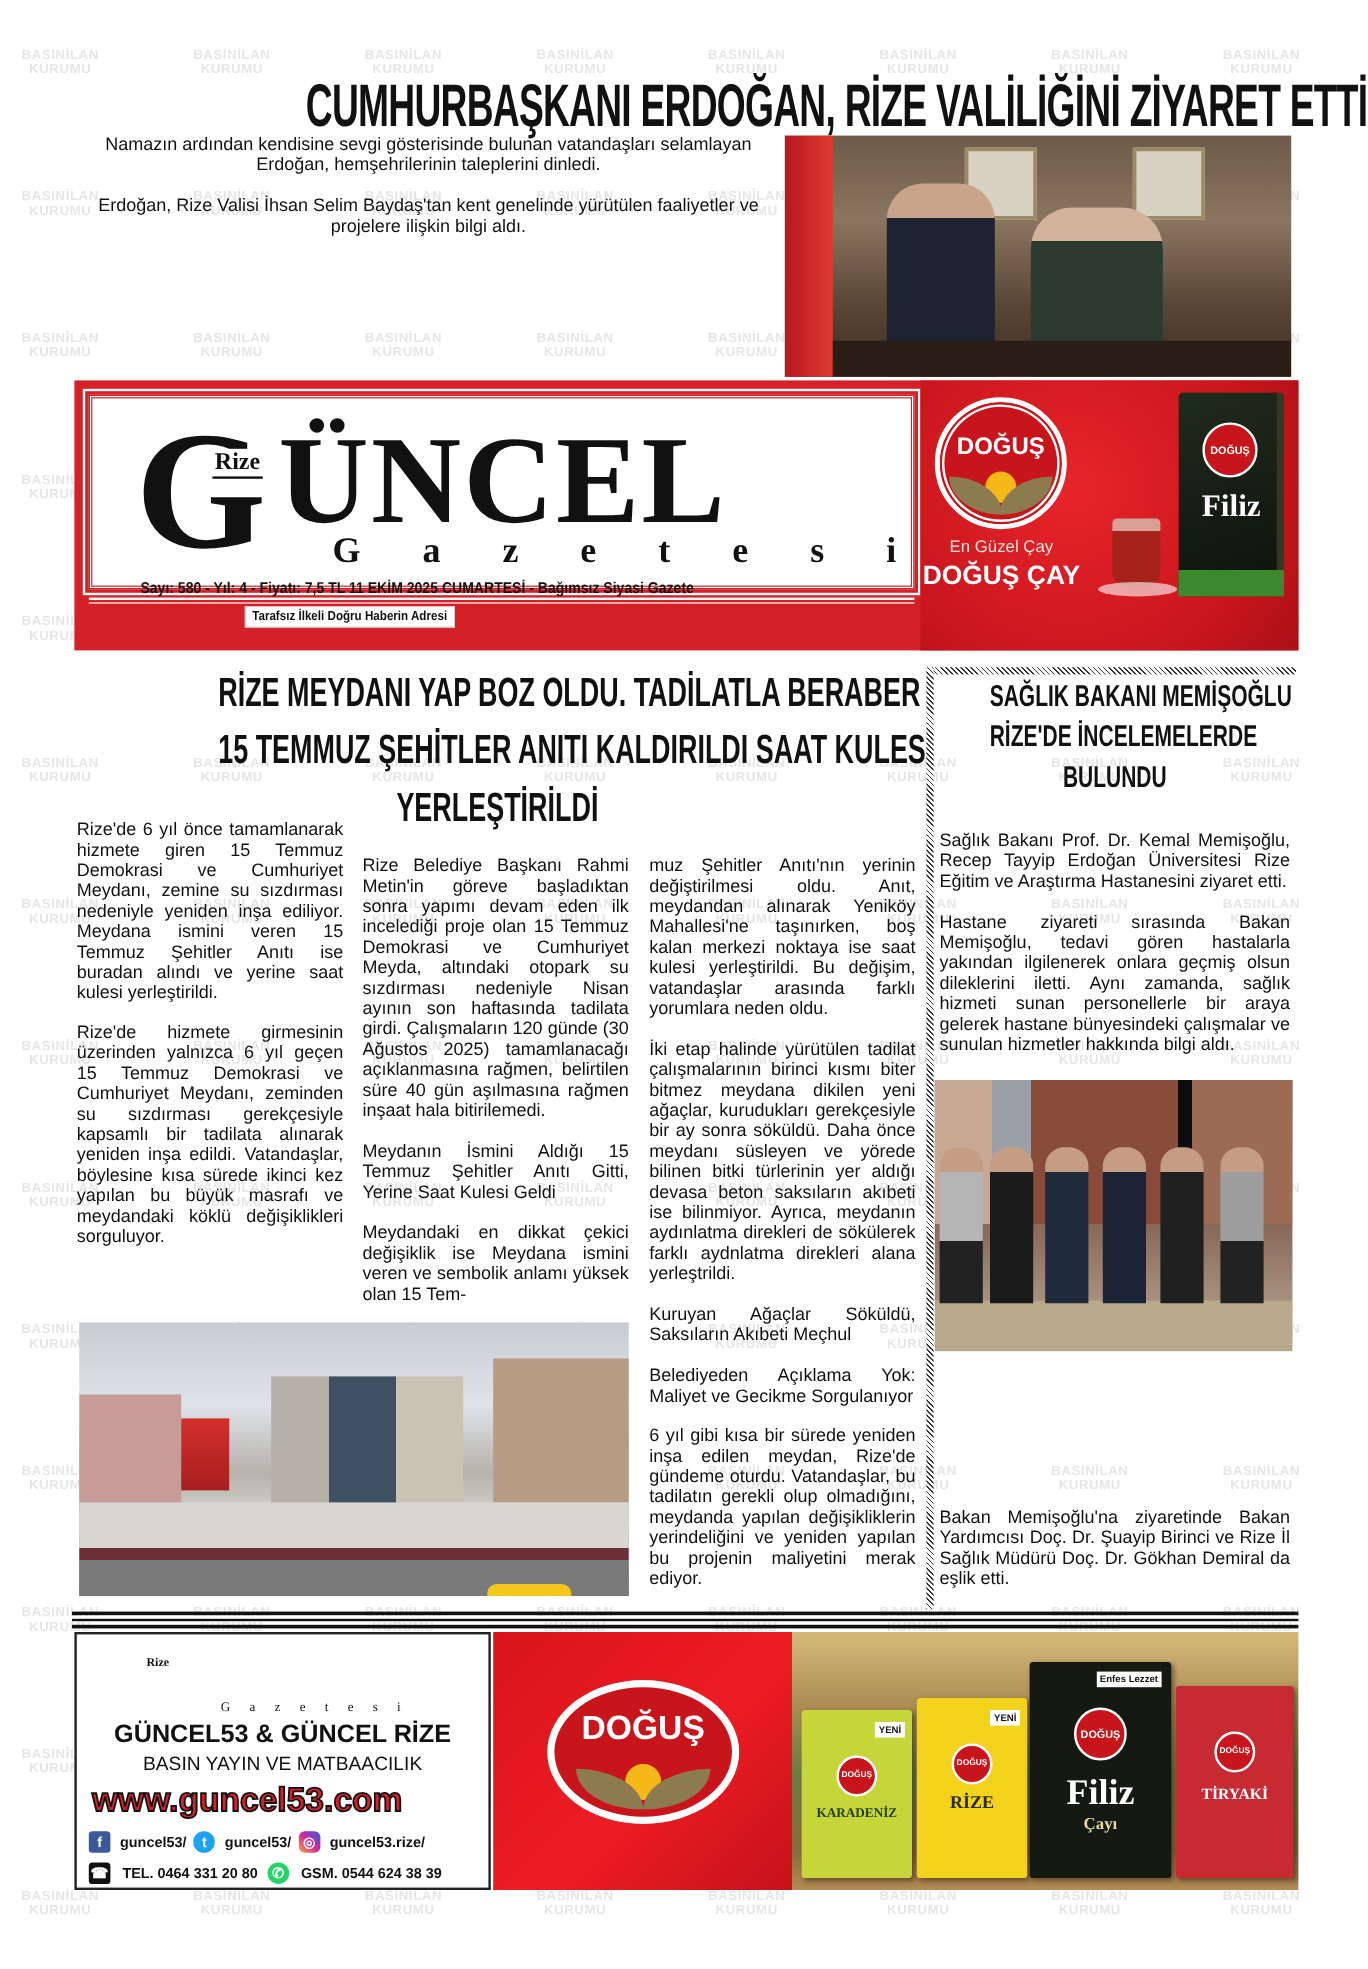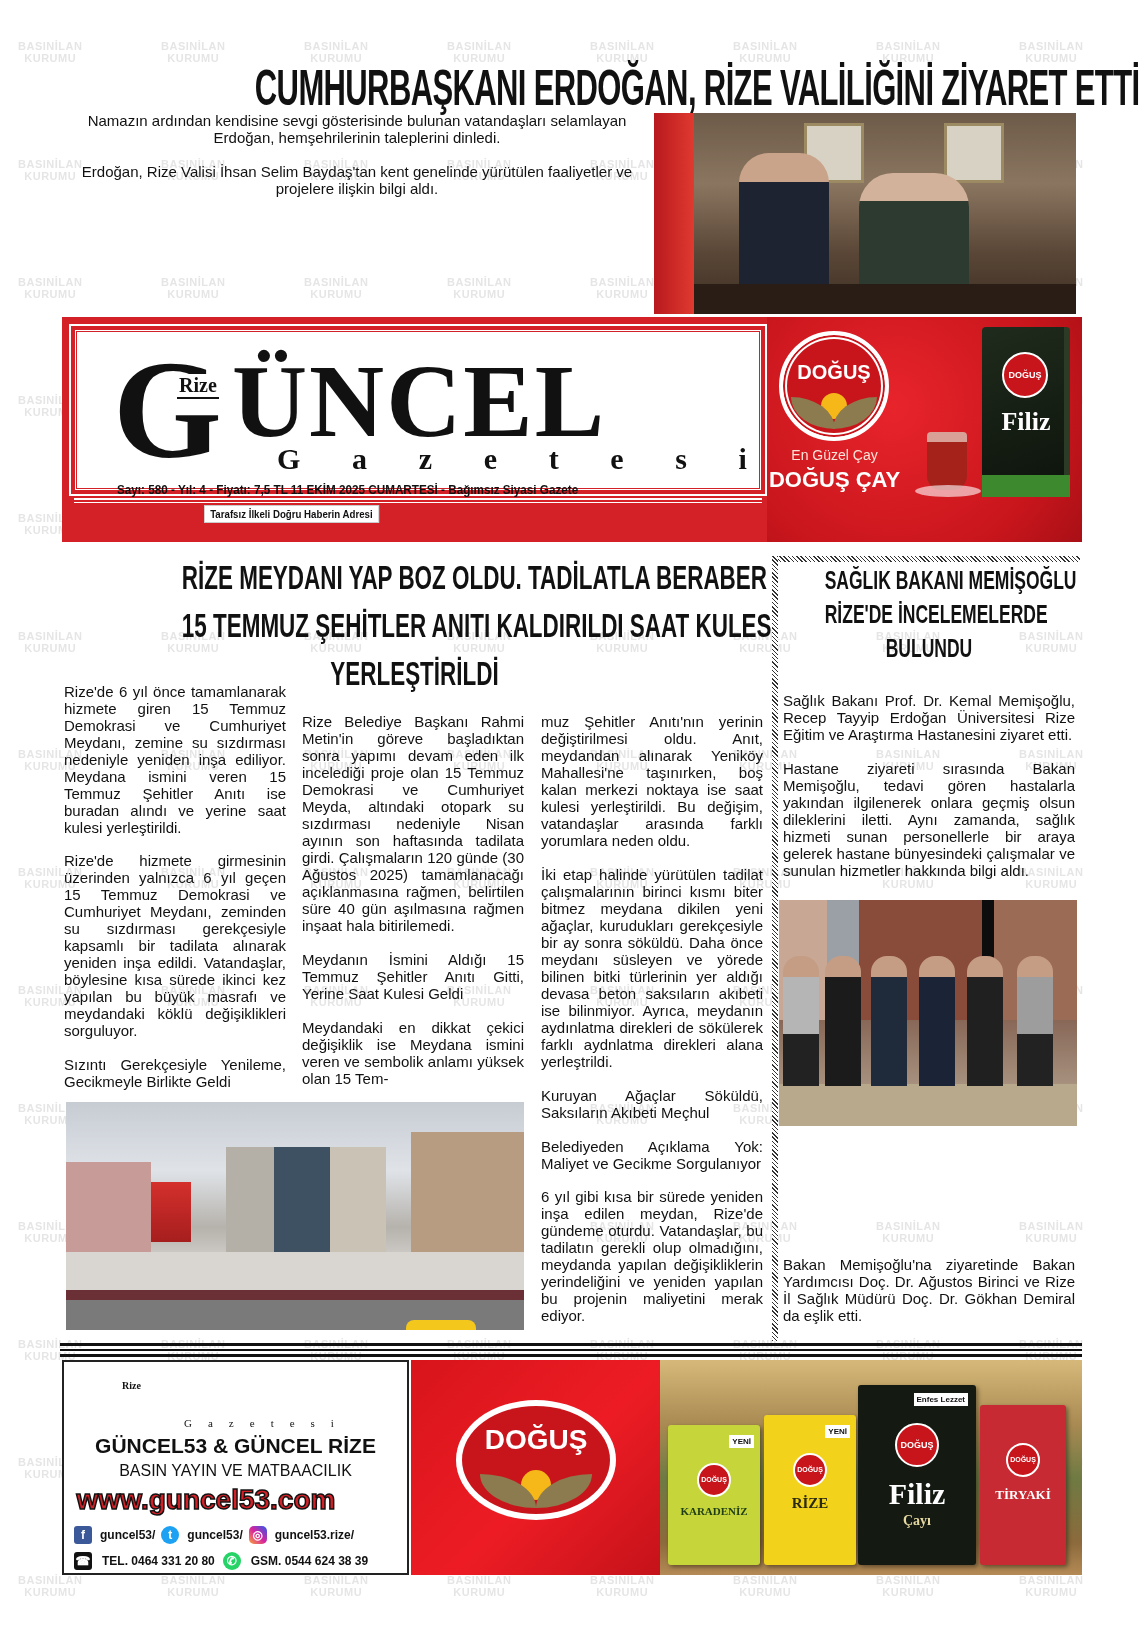--- a/index.html
+++ b/index.html
@@ -410,21 +410,20 @@
 
 <h2 class="abs headline article2-head">
   <span>RİZE MEYDANI YAP BOZ OLDU. TADİLATLA BERABER</span>
   <span>15 TEMMUZ ŞEHİTLER ANITI KALDIRILDI SAAT KULESİ</span>
   <span>YERLEŞTİRİLDİ</span>
 </h2>
 
 <div class="col col1">
   <p class="nogap">Rize'de 6 yıl önce tamamlanarak hizmete giren 15 Temmuz Demokrasi ve Cumhuriyet Meydanı, zemine su sızdırması nedeniyle yeniden inşa ediliyor. Meydana ismini veren 15 Temmuz Şehitler Anıtı ise buradan alındı ve yerine saat kulesi yerleştirildi.</p>
   <p>Rize'de hizmete girmesinin üzerinden yalnızca 6 yıl geçen 15 Temmuz Demokrasi ve Cumhuriyet Meydanı, zeminden su sızdırması gerekçesiyle kapsamlı bir tadilata alınarak yeniden inşa edildi. Vatandaşlar, böylesine kısa sürede ikinci kez yapılan bu büyük masrafı ve meydandaki köklü değişiklikleri sorguluyor.</p>
-  <p>Sızıntı Gerekçesiyle Yenileme, Gecikmeyle Birlikte Geldi</p>
 </div>
 <div class="col col2">
   <p>Rize Belediye Başkanı Rahmi Metin'in göreve başladıktan sonra yapımı devam eden ilk incelediği proje olan 15 Temmuz Demokrasi ve Cumhuriyet Meyda, altındaki otopark su sızdırması nedeniyle Nisan ayının son haftasında tadilata girdi. Çalışmaların 120 günde (30 Ağustos 2025) tamamlanacağı açıklanmasına rağmen, belirtilen süre 40 gün aşılmasına rağmen inşaat hala bitirilemedi.</p>
   <p>Meydanın İsmini Aldığı 15 Temmuz Şehitler Anıtı Gitti, Yerine Saat Kulesi Geldi</p>
   <p>Meydandaki en dikkat çekici değişiklik ise Meydana ismini veren ve sembolik anlamı yüksek olan 15 Tem-</p>
 </div>
 <div class="col col3">
   <p>muz Şehitler Anıtı'nın yerinin değiştirilmesi oldu. Anıt, meydandan alınarak Yeniköy Mahallesi'ne taşınırken, boş kalan merkezi noktaya ise saat kulesi yerleştirildi. Bu değişim, vatandaşlar arasında farklı yorumlara neden oldu.</p>
   <p>İki etap halinde yürütülen tadilat çalışmalarının birinci kısmı biter bitmez meydana dikilen yeni ağaçlar, kurudukları gerekçesiyle bir ay sonra söküldü. Daha önce meydanı süsleyen ve yörede bilinen bitki türlerinin yer aldığı devasa beton saksıların akıbeti ise bilinmiyor. Ayrıca, meydanın aydınlatma direkleri de sökülerek farklı aydnlatma direkleri alana yerleştrildi.</p>
   <p>Kuruyan Ağaçlar Söküldü, Saksıların Akıbeti Meçhul</p>
@@ -461,21 +460,21 @@
   <div class="bld"></div>
   <div class="floor"></div>
   <div class="person" style="left:4px; background:linear-gradient(180deg,#c59c84 0 16%,#b5b5b5 16% 60%,#222 60%);"></div>
   <div class="person" style="left:46px; background:linear-gradient(180deg,#c59c84 0 16%,#1b1b1b 16% 100%);"></div>
   <div class="person" style="left:92px; background:linear-gradient(180deg,#c59c84 0 16%,#1f2a3a 16% 100%);"></div>
   <div class="person" style="left:140px; background:linear-gradient(180deg,#c59c84 0 16%,#1a2436 16% 100%);"></div>
   <div class="person" style="left:188px; background:linear-gradient(180deg,#c59c84 0 16%,#202020 16% 100%);"></div>
   <div class="person" style="left:238px; background:linear-gradient(180deg,#c59c84 0 16%,#9d9d9d 16% 60%,#222 60%);"></div>
 </div>
 
-<div class="abs health-caption">Bakan Memişoğlu'na ziyaretinde Bakan Yardımcısı Doç. Dr. Ağustos Birinci ve Rize İl Sağlık Müdürü Doç. Dr. Gökhan Demiral da eşlik etti.</div>
+<div class="abs health-caption">Bakan Memişoğlu'na ziyaretinde Bakan Yardımcısı Doç. Dr. Şuayip Birinci ve Rize İl Sağlık Müdürü Doç. Dr. Gökhan Demiral da eşlik etti.</div>
 
 <div class="abs rule-bottom"></div>
 
 <div class="abs ad-left">
   <div class="logo-rize">Rize</div>
   <div class="logo-gaz">
     <span>G</span>
     <span>a</span>
     <span>z</span>
     <span>e</span>
@@ -523,17 +522,17 @@
     <div class="ribbon" style="right:6px; top:10px;">YENİ</div>
     <div class="pl">DOĞUŞ</div>
     <div class="pn" style="top:80px; font-size:15px; color:#2a2a10;">RİZE</div>
   </div>
   <div class="pack" style="left:198px; width:118px; height:180px; background:#141a12;">
     <div class="ribbon" style="right:8px; top:8px;">Enfes Lezzet</div>
     <div class="pl" style="width:44px; height:44px; line-height:40px; font-size:9px;">DOĞUŞ</div>
     <div class="pn" style="top:92px; font-size:30px; color:#fff;">Filiz</div>
     <div class="pn" style="top:128px; font-size:14px; color:#e6d8a0;">Çayı</div>
   </div>
-  <div class="pack" style="left:320px; width:86px; height:160px; background:#c72a32;">
+  <div class="pack" style="left:320px; width:98px; height:160px; background:#c72a32;">
     <div class="pl">DOĞUŞ</div>
     <div class="pn" style="top:82px; font-size:13px; color:#fff;">TİRYAKİ</div>
   </div>
 </div>
 
 </body></html>

